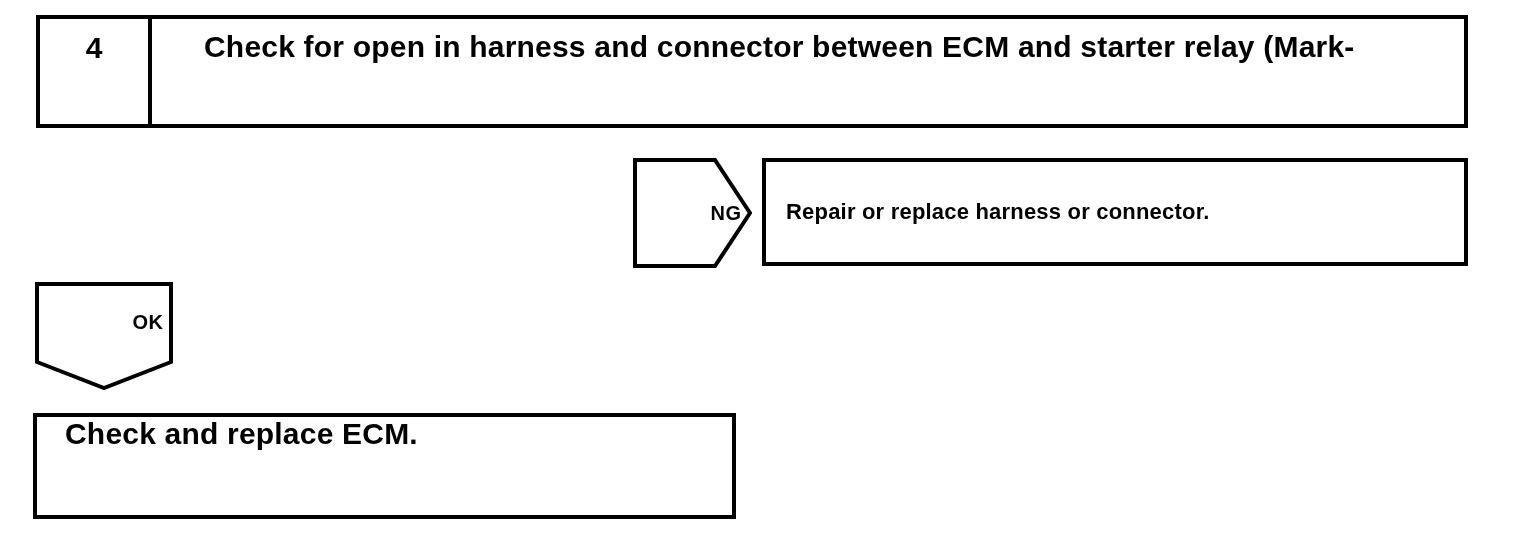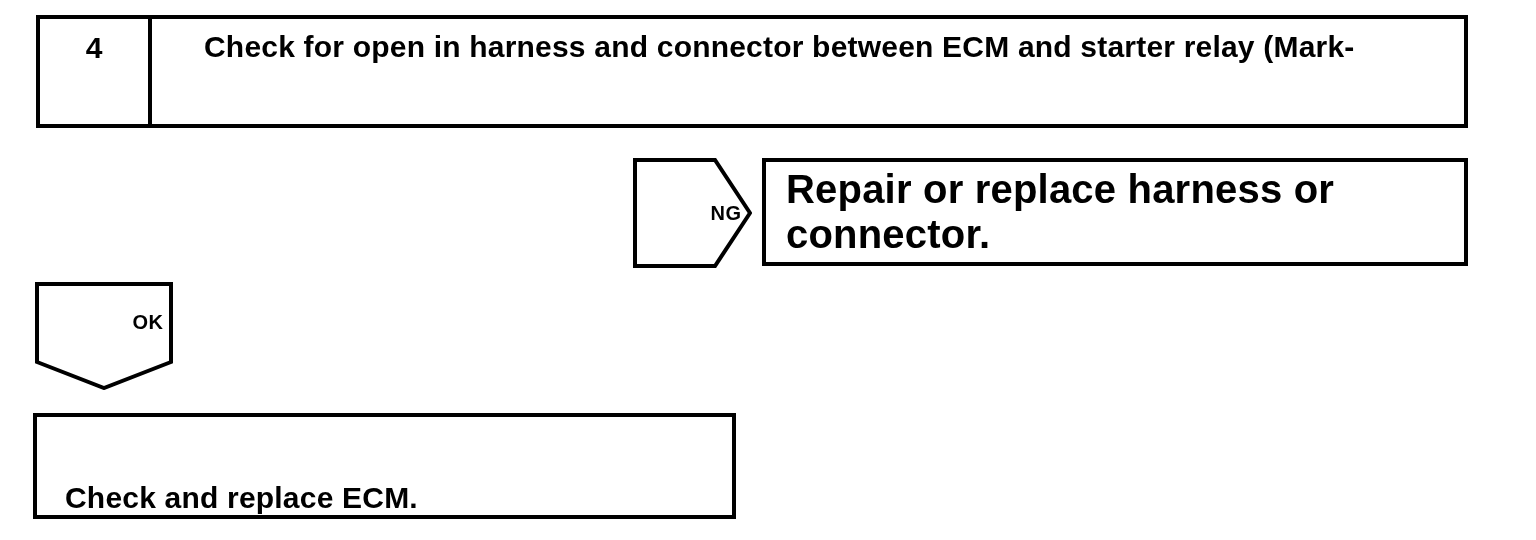--- a/index.html
+++ b/index.html
@@ -82,21 +82,21 @@
     position: absolute;
     left: 762px;
     top: 158px;
     width: 706px;
     height: 108px;
     border: 4px solid #000;
     box-sizing: border-box;
     display: flex;
     align-items: center;
     padding-left: 20px;
-    font-size: 40px;
+    font-size: 22px;
     letter-spacing: 0.2px;
     background: #fff;
   }
 
   
   .ok-conn {
     position: absolute;
     left: 35px;
     top: 282px;
     width: 140px;
@@ -116,21 +116,21 @@
   
   .okbox {
     position: absolute;
     left: 33px;
     top: 413px;
     width: 703px;
     height: 106px;
     border: 4px solid #000;
     box-sizing: border-box;
     display: flex;
-    align-items: flex-end;
+    align-items: flex-start;
     padding-left: 28px;
     font-size: 30px;
     letter-spacing: 0.2px;
     background: #fff;
   }
 </style>
 </head>
 <body>
 
 <div id="page">

